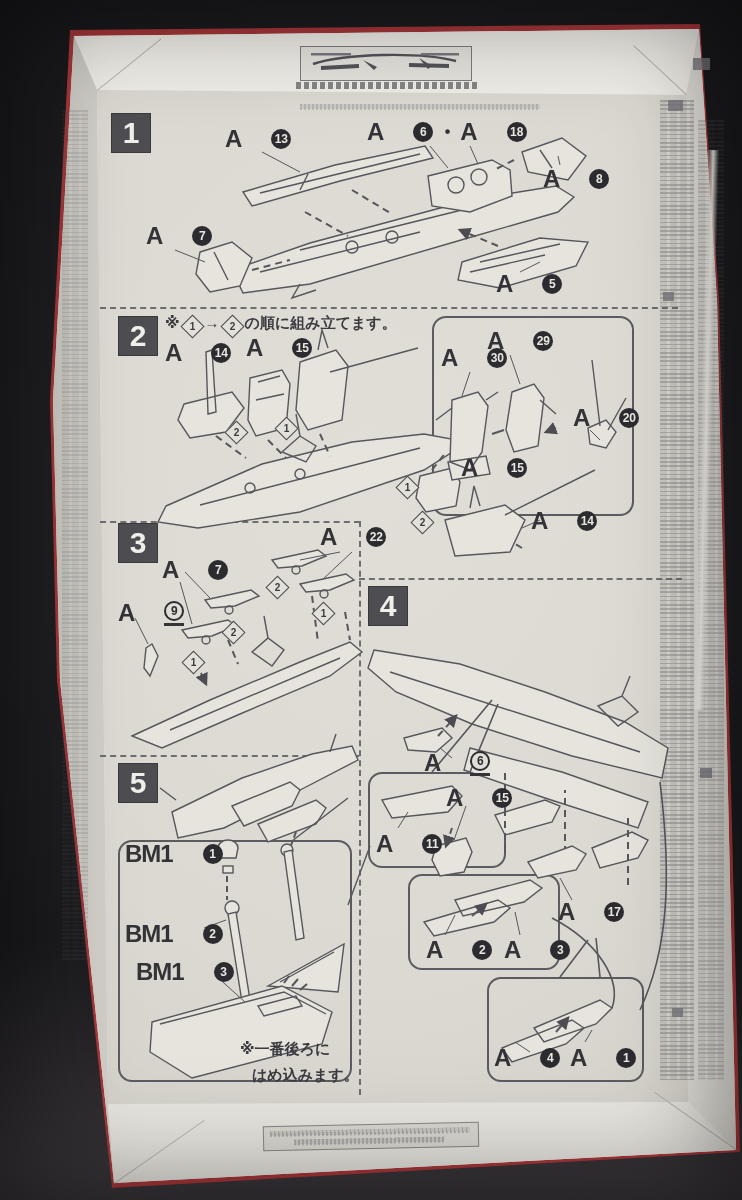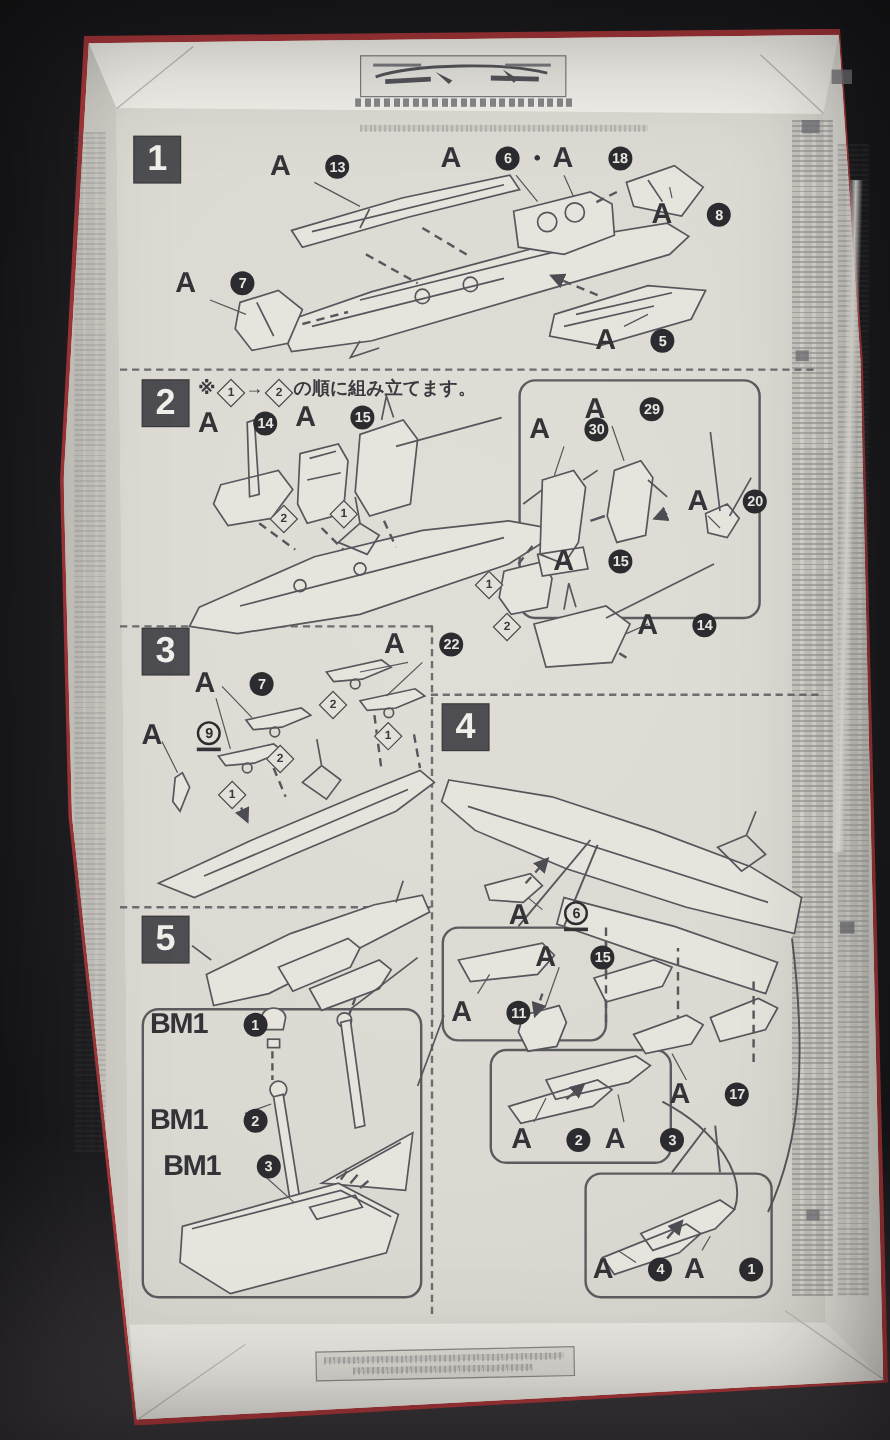--- a/index.html
+++ b/index.html
@@ -377,13 +377,17 @@
     </div>
   <div class="lbl" style="left:125px;top:920px;">
       <span>BM1</span>
       <span class="circwrap"><span class="circ">2</span></span>
     </div>
   <div class="lbl" style="left:136px;top:958px;">
       <span>BM1</span>
       <span class="circwrap"><span class="circ">3</span></span>
     </div>
 
+  <div class="note" style="left:240px;top:1036px;line-height:26px;">
+    <span>※一番後ろに</span><br>
+    <span style="padding-left:12px;">はめ込みます。</span>
+  </div>
 </div>
 
 </body></html>

